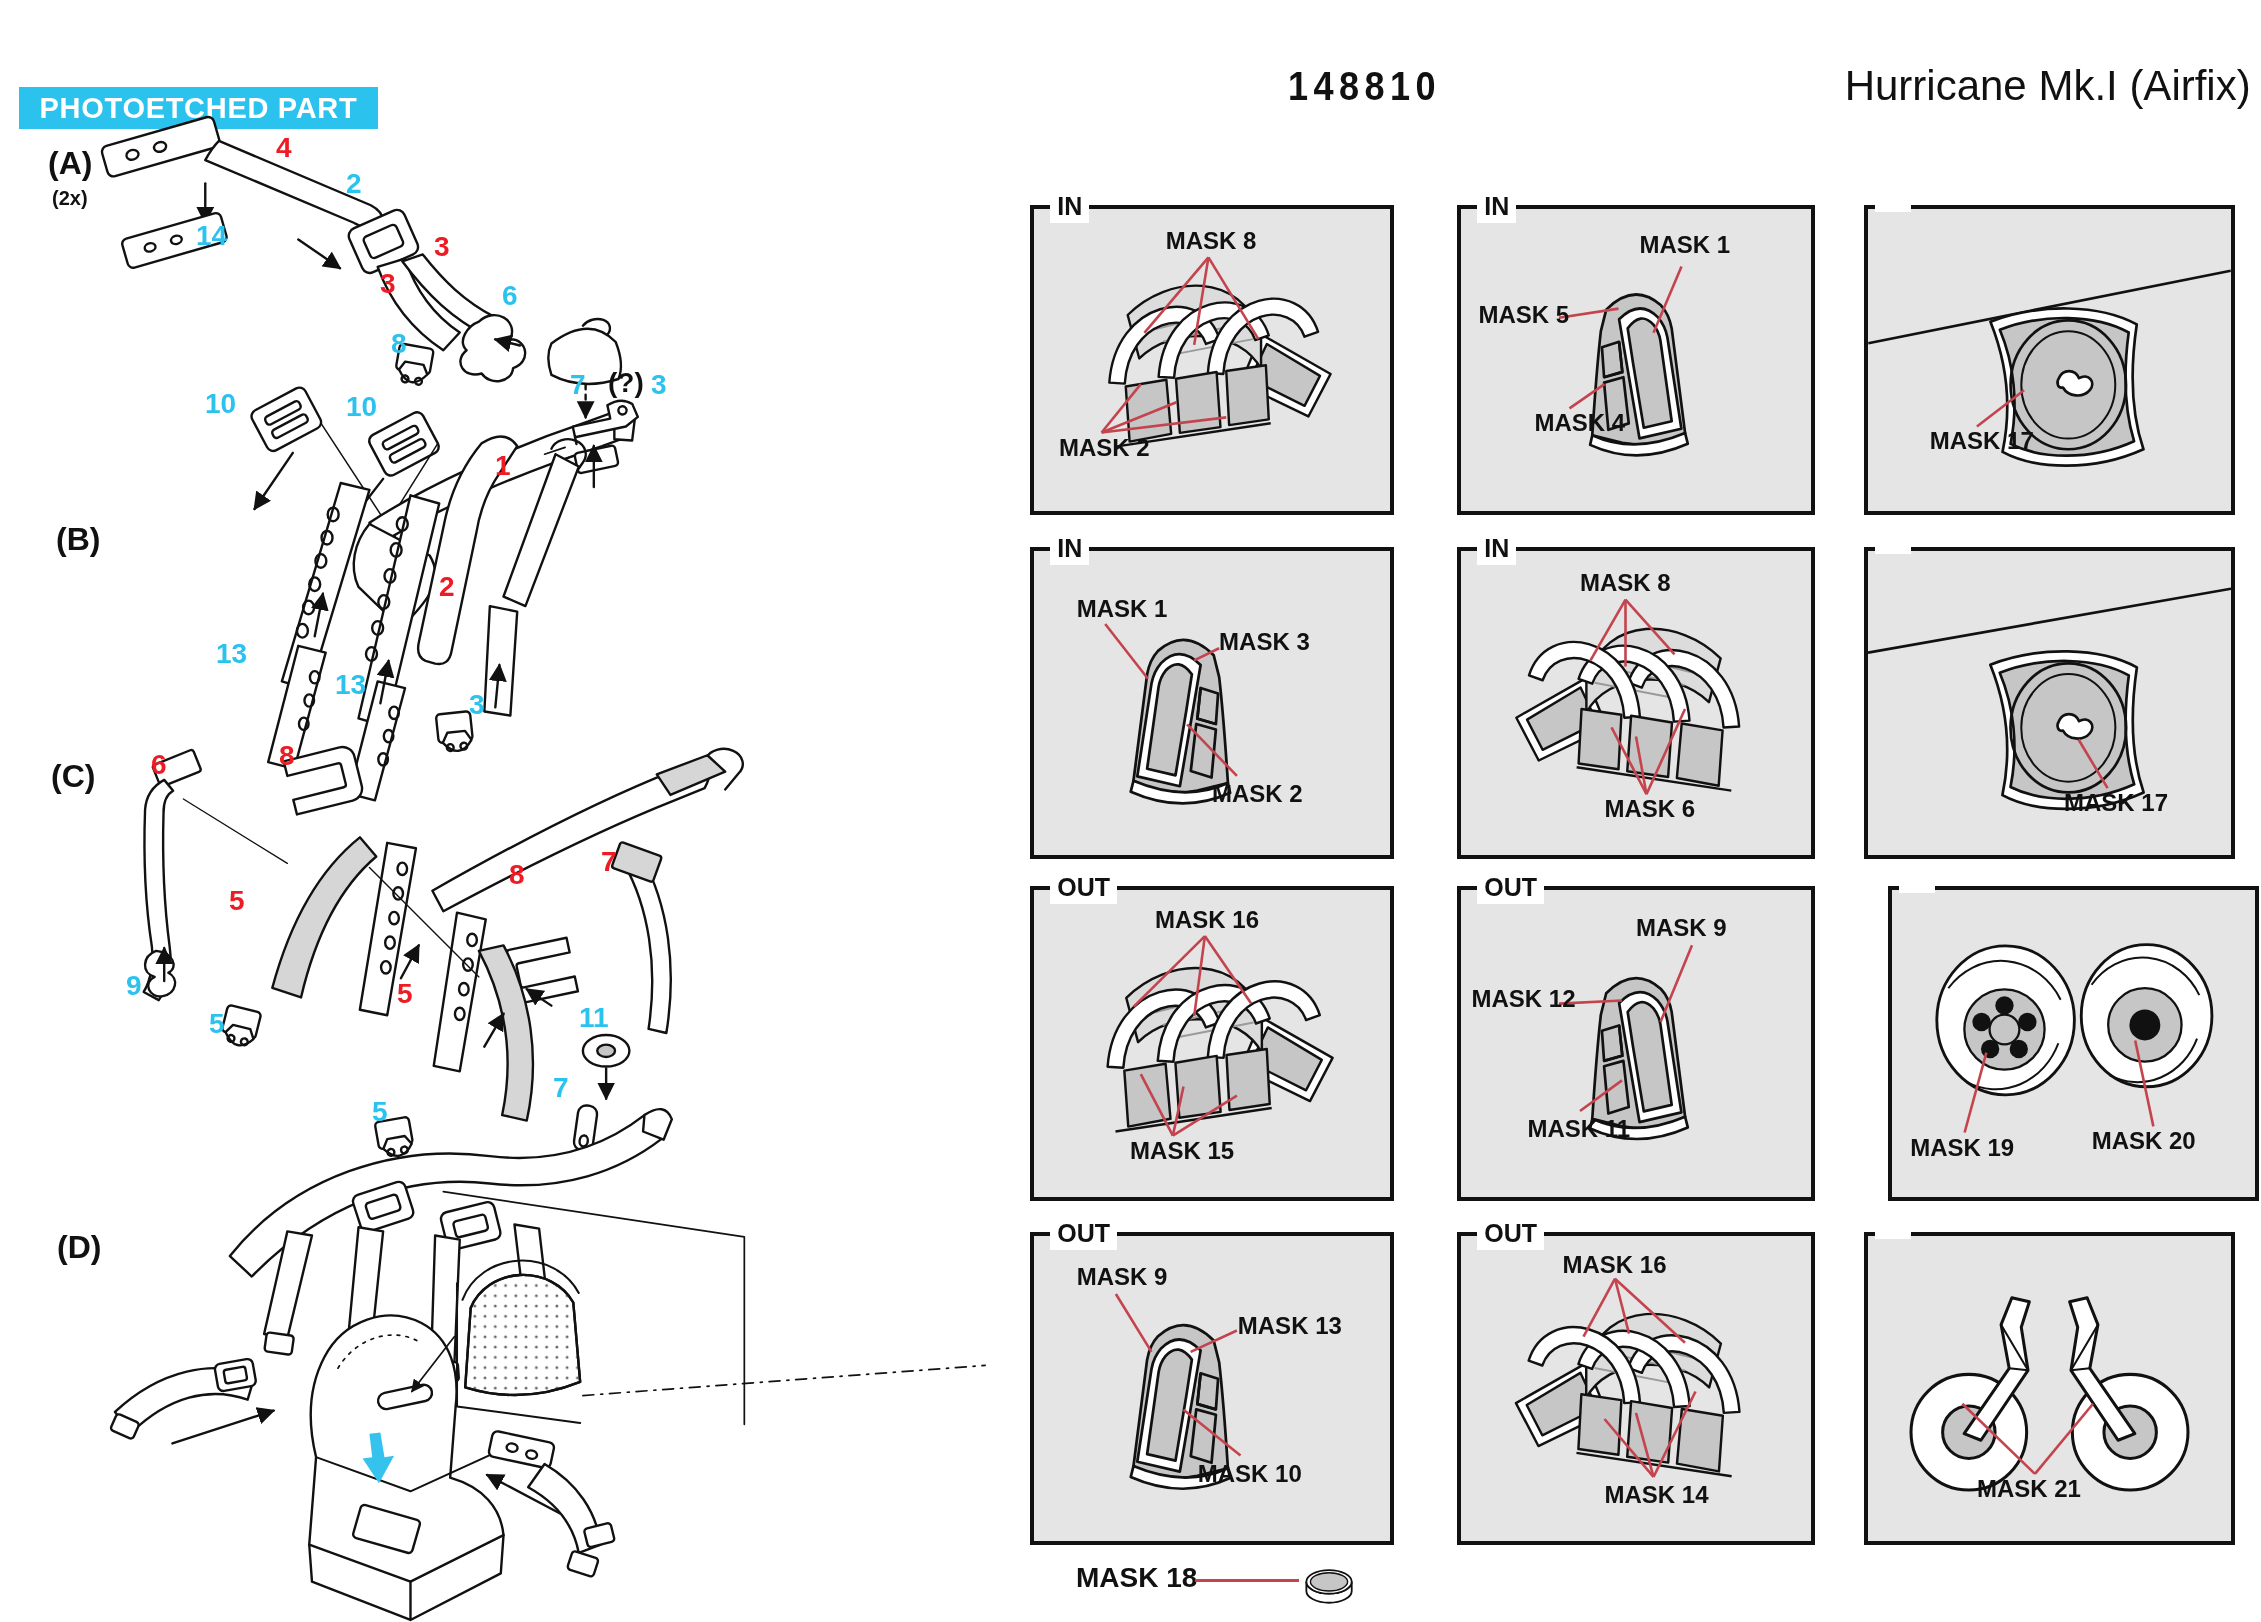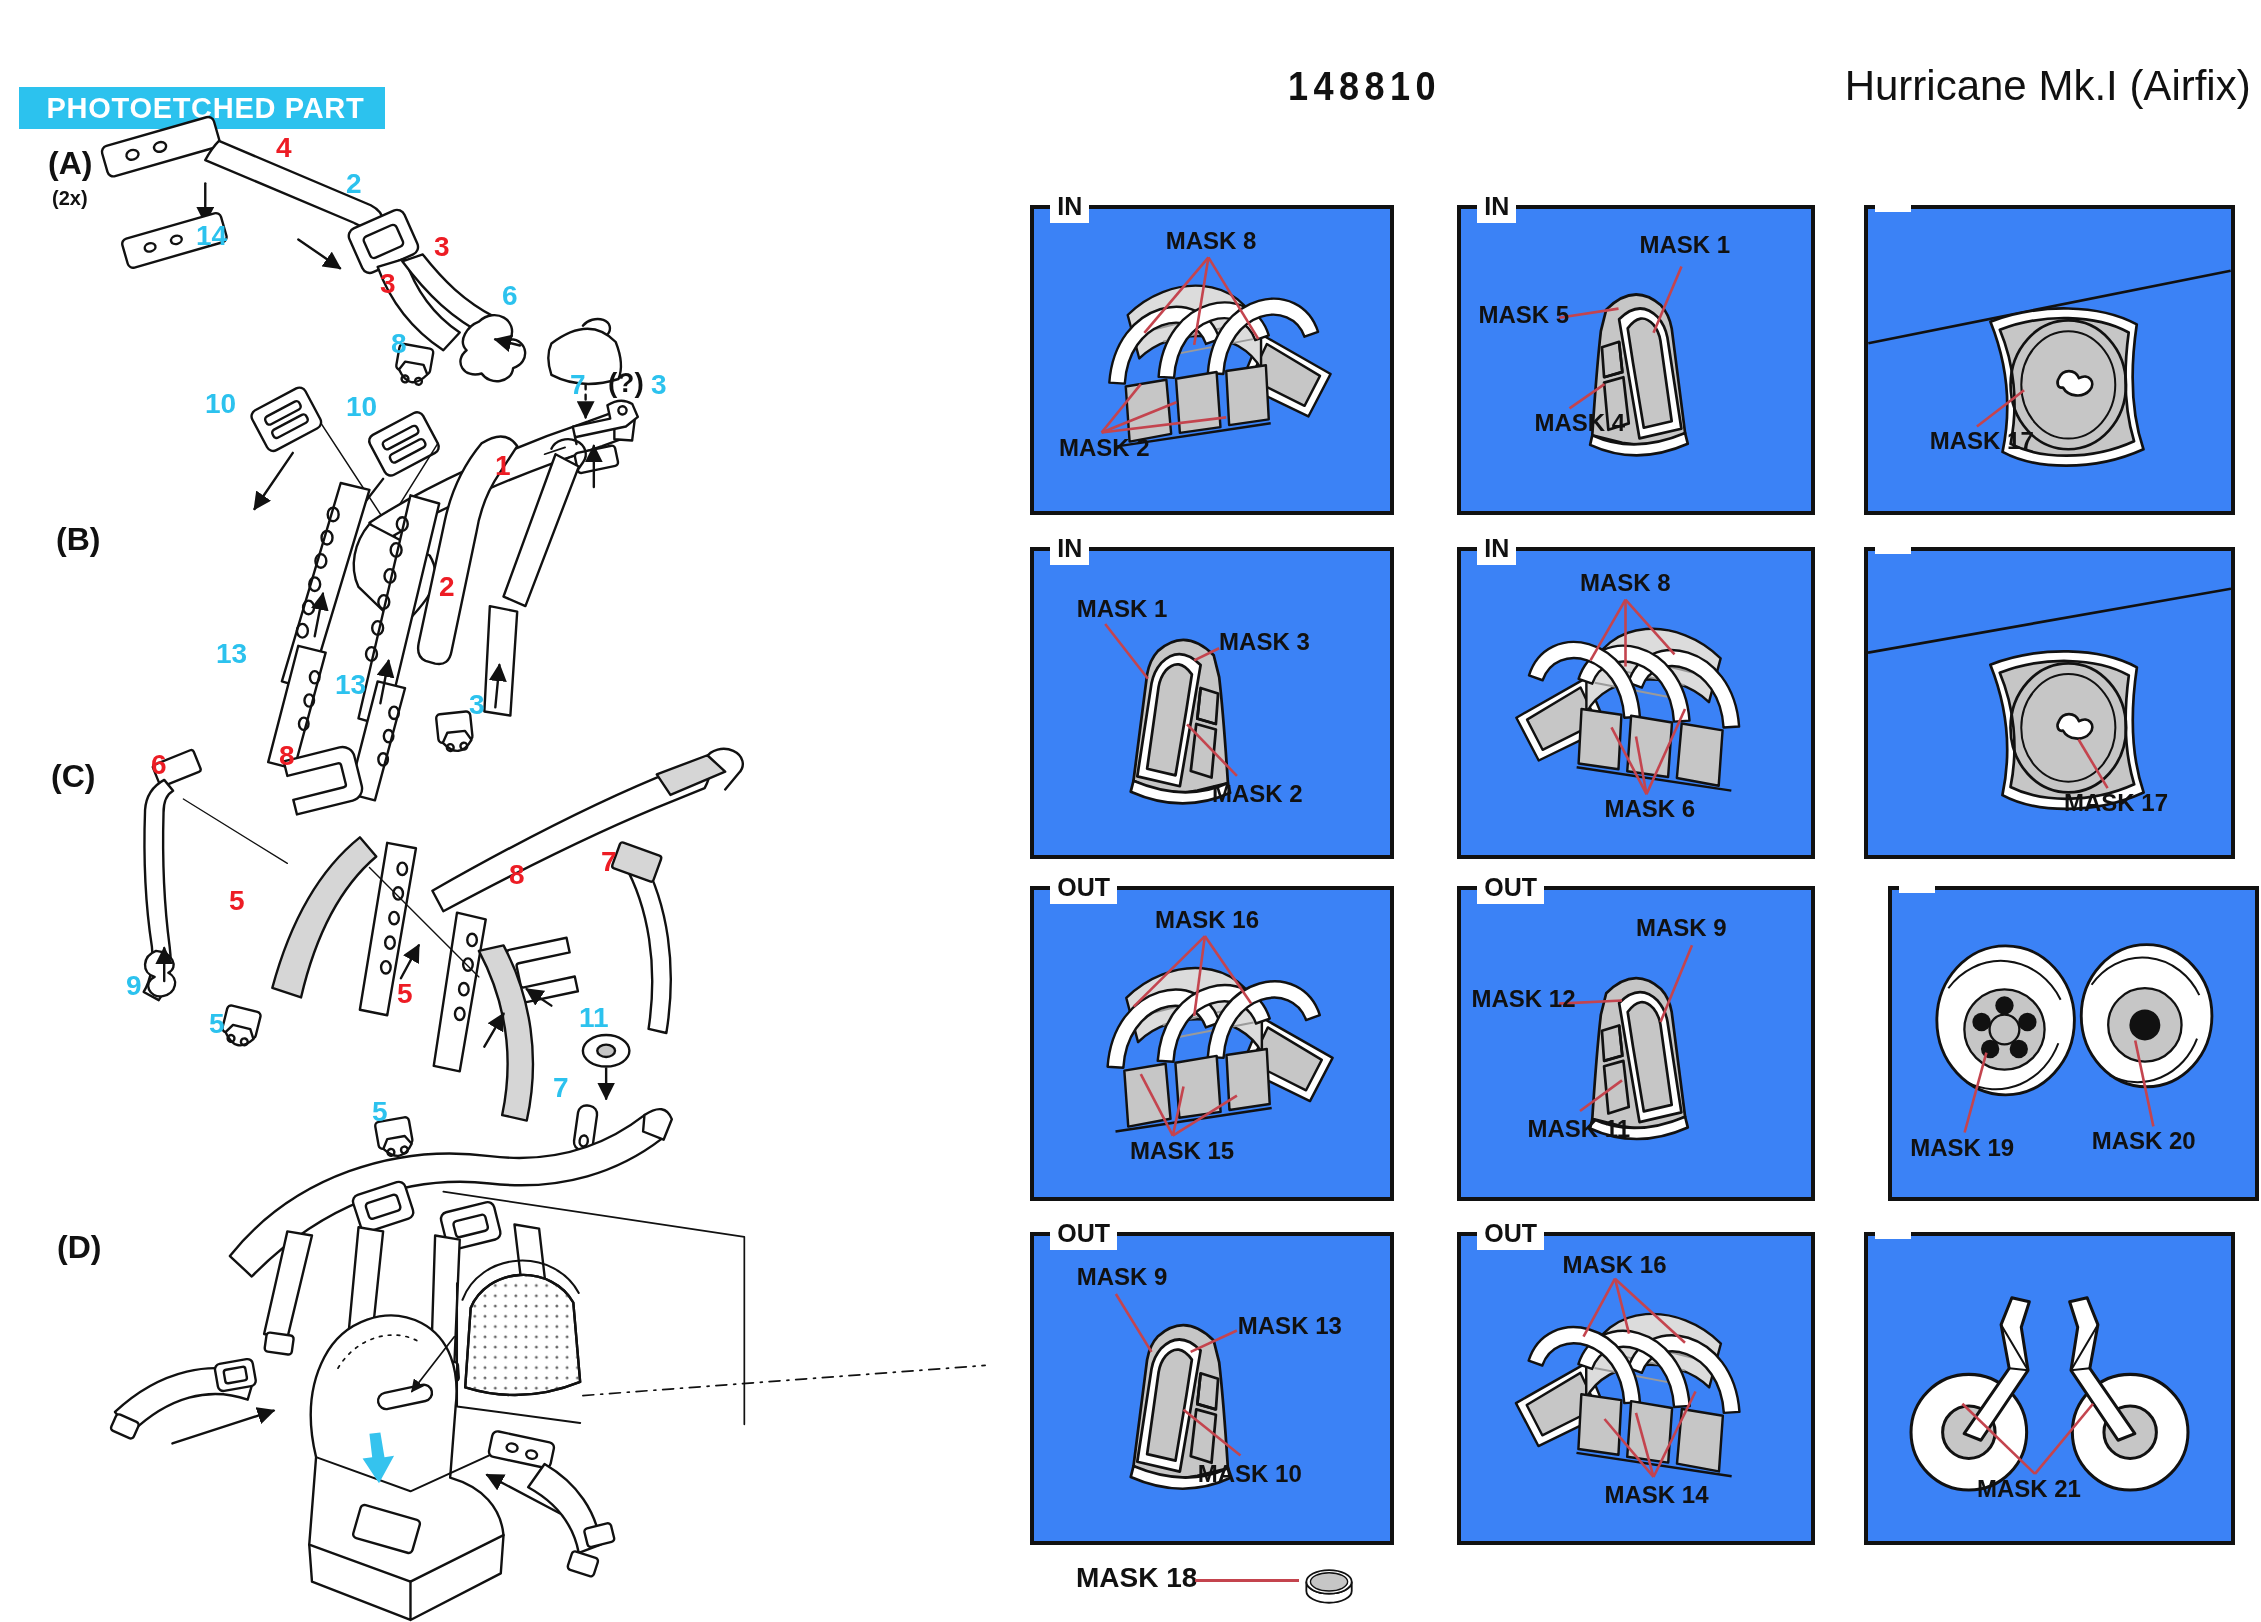--- a/index.html
+++ b/index.html
@@ -13,38 +13,38 @@
   #kit-number{position:absolute;left:1288px;top:63px;font-weight:bold;font-size:41px;
               letter-spacing:6.2px;transform:scaleX(.88);transform-origin:left top;white-space:nowrap;}
   #sheet-title{position:absolute;right:10.3px;top:62px;font-weight:normal;font-size:42px;white-space:nowrap;}
   
   #left-art{position:absolute;left:0;top:0;width:992px;height:1622px;}
   #left-art svg{width:100%;height:100%;display:block;}
   .section-letter{position:absolute;font-weight:bold;font-size:32px;white-space:nowrap;}
   .section-note{position:absolute;font-weight:bold;font-size:20px;white-space:nowrap;}
   .part-label{position:absolute;font-weight:bold;font-size:28px;line-height:1;white-space:nowrap;}
   
-  .mask-box{position:absolute;border:4.8px solid #111;background:#3b82f6;}
+  .mask-box{position:absolute;border:4.8px solid #111;background:#e5e5e5;}
   .side-label{position:absolute;top:-19px;left:16.4px;background:#fff;padding:0 6.8px;
               font-weight:bold;font-size:25px;line-height:1.3;}
   .gap-patch{position:absolute;top:-6.8px;left:6.8px;width:36px;height:9.6px;background:#fff;}
   .mask-label{position:absolute;font-weight:bold;font-size:24px;line-height:1;white-space:nowrap;}
   .drawing{position:absolute;}
   .drawing svg{width:100%;height:100%;display:block;}
   .leader-svg{position:absolute;left:0;top:0;width:100%;height:100%;}
   
   #mask18-label{position:absolute;left:1076px;top:1562px;font-weight:bold;font-size:28px;white-space:nowrap;}
   #mask18-line{position:absolute;left:1195px;top:1579px;width:104px;height:2.7px;}
   #mask18-disc{position:absolute;left:1300px;top:1561px;width:59px;height:51px;}
 </style>
 </head>
 <body>
 
 <div id="legend">
-  <div class="legend-cell" id="legend-photoetched" style="background: rgb(44, 194, 238); padding-left: 7px;">PHOTOETCHED PART</div>
+  <div class="legend-cell" id="legend-photoetched" style="background: rgb(44, 194, 238);">PHOTOETCHED PART</div>
 </div>
 
 <div id="left-art">
 <svg viewBox="0 0 1450 2371">
  <defs>
    <marker id="arr" viewBox="0 0 10 10" refX="9" refY="5" markerWidth="7.5" markerHeight="7.5" orient="auto-start-reverse">
      <path d="M0,0 L10,5 L0,10 z" fill="#111"></path>
    </marker>
    <pattern id="dots" width="15" height="15" patternUnits="userSpaceOnUse">
      <circle cx="4" cy="4" r="2.1" fill="#666"></circle>

